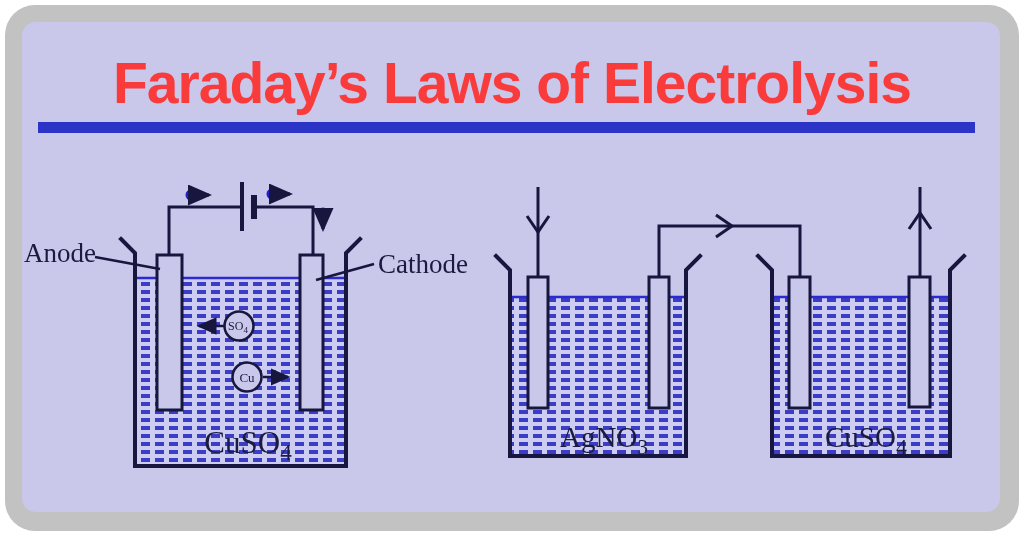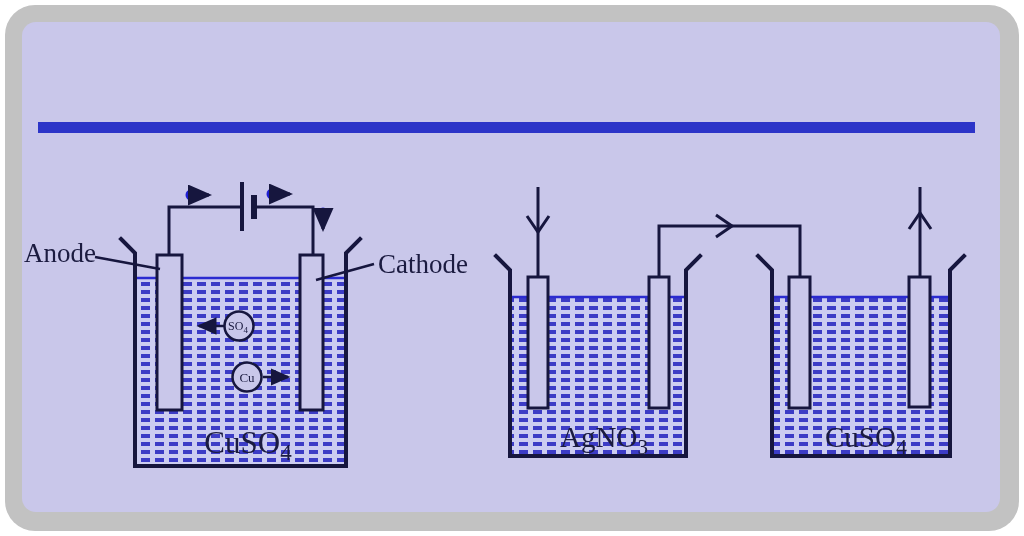--- a/index.html
+++ b/index.html
@@ -17,20 +17,21 @@
   .serif-label{font-family:"Liberation Serif","DejaVu Serif",serif;fill:#1b1b40;}
 </style>
 </head>
 <body>
 
 <div class="canvas">
   <div class="outer">
     <div class="panel"></div>
   </div>
 
+  <h1 class="title">Faraday’s Laws of Electrolysis</h1>
   <div class="underline"></div>
 
   <svg class="diagram" viewBox="0 0 1024 536" xmlns="http://www.w3.org/2000/svg">
     <defs>
       <pattern id="dashes" width="14" height="8" patternUnits="userSpaceOnUse">
         <rect x="1" y="2" width="9" height="4" fill="#3c3cc6"></rect>
       </pattern>
       <marker id="arrowDark" markerWidth="9" markerHeight="8" refX="7" refY="3.5" orient="auto">
         <path d="M0,0 L8,3.5 L0,7 Z" fill="#16163e"></path>
       </marker>

